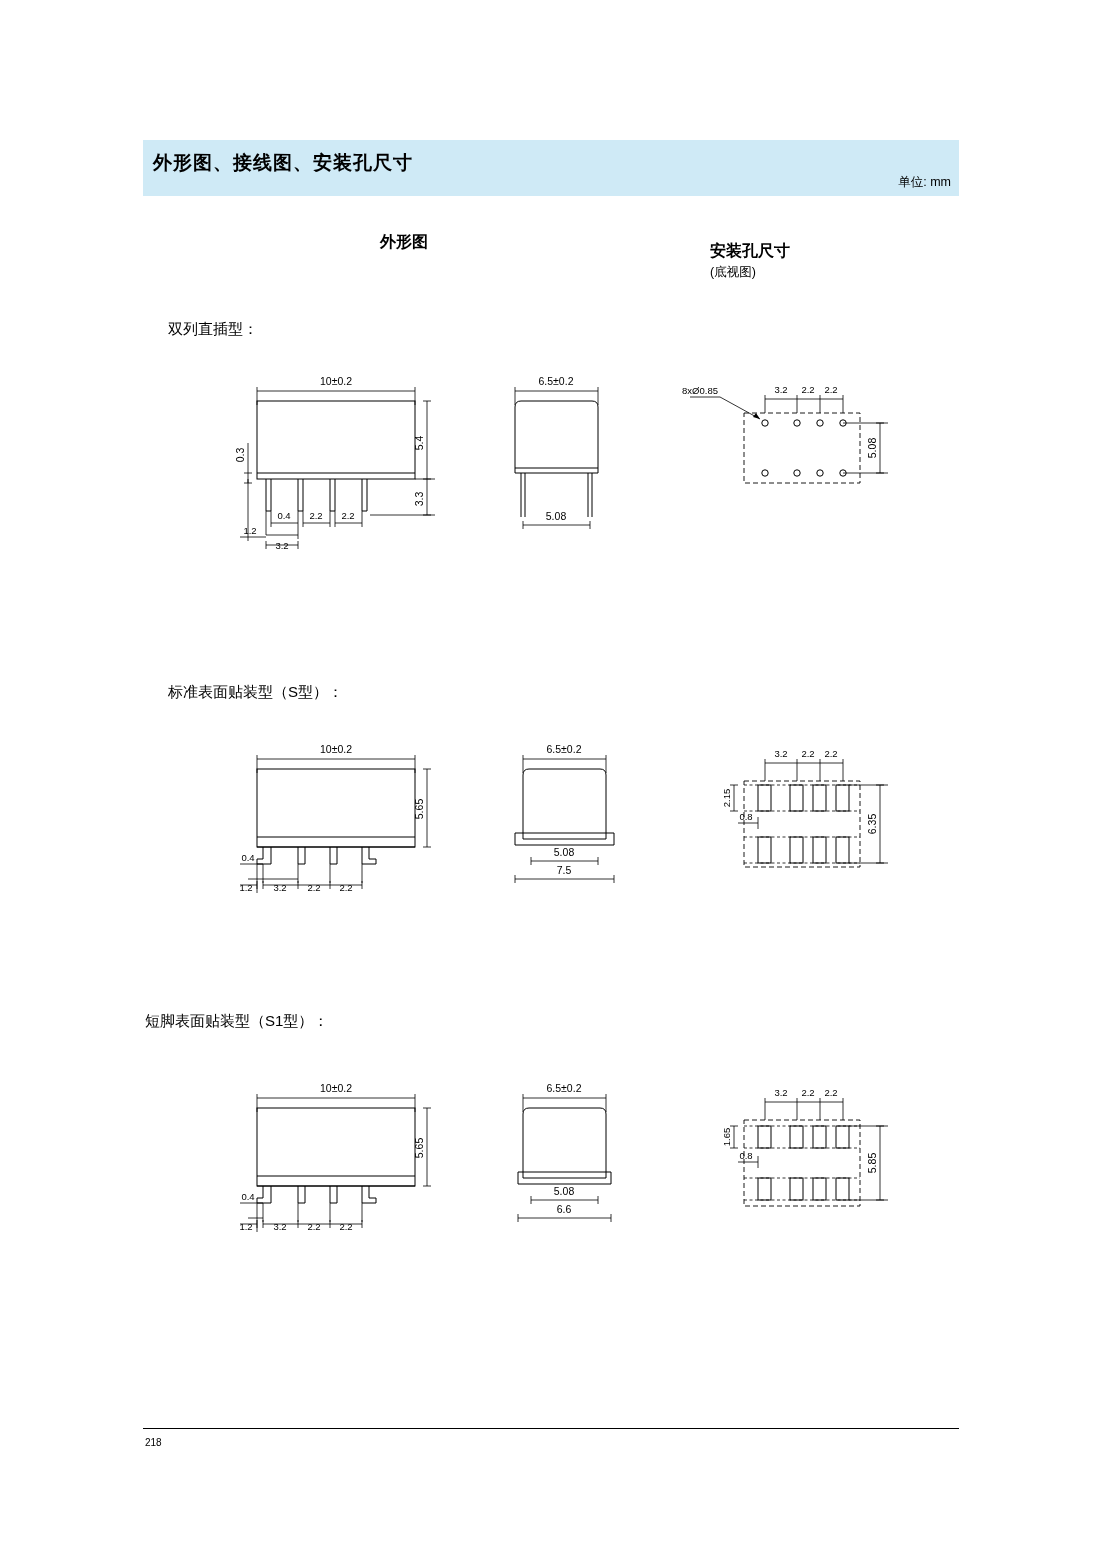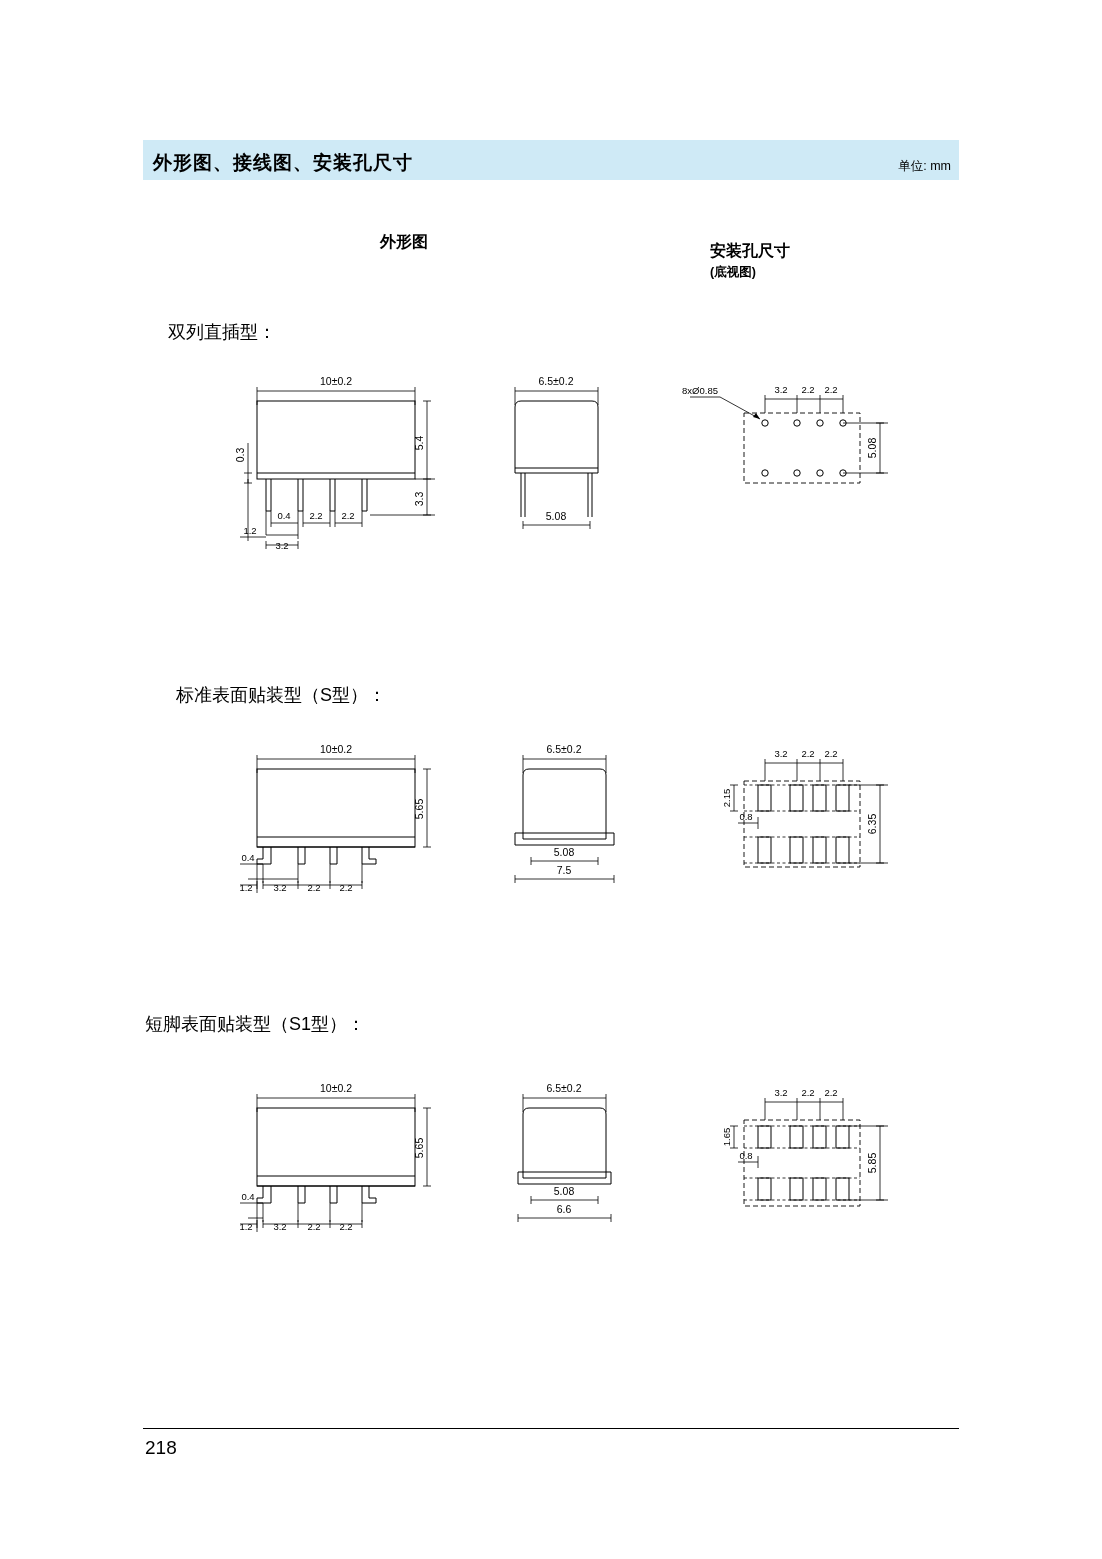--- a/index.html
+++ b/index.html
@@ -1,53 +1,53 @@
 <!DOCTYPE html>
 <html><head>
 <meta charset="utf-8">
 <style>
   html,body{margin:0;padding:0;background:#ffffff;}
   body{width:1102px;height:1559px;font-family:"Liberation Sans",sans-serif;color:#000;position:relative;}
   .page{position:absolute;inset:0;}
 
   
   .header{
-    position:absolute;left:143px;top:140px;width:816px;height:40px;
+    position:absolute;left:143px;top:140px;width:816px;height:56px;
     background:#cfeaf6;
   }
   .header-title{
     position:absolute;left:10px;top:10px;font-size:19px;font-weight:bold;
     letter-spacing:1px;color:#000;
   }
   .header-unit{
     position:absolute;right:8px;bottom:5px;font-size:12.5px;text-align:right;
   }
 
   
   .col-cap{position:absolute;text-align:left;font-size:16px;font-weight:bold;}
-  .col-cap .sub{display:block;font-size:12.5px;font-weight:bold;margin-top:2px;}
+  .col-cap .sub{display:block;font-size:12.5px;font-weight:normal;margin-top:2px;}
 
   
-  .sec-label{position:absolute;font-size:18px;}
+  .sec-label{position:absolute;font-size:15px;}
 
   
   .dw{position:absolute;}
   svg{display:block;overflow:visible;}
   .ln{stroke:#000;stroke-width:1;fill:none;}
   .ln-thin{stroke:#000;stroke-width:0.8;fill:none;}
   .dash{stroke:#000;stroke-width:0.9;fill:none;stroke-dasharray:5 3;}
   .dash2{stroke:#000;stroke-width:0.8;fill:none;stroke-dasharray:3 2.5;}
   .pad{fill:#ffffff;stroke:#000;stroke-width:1;}
   .hole{fill:#ffffff;stroke:#000;stroke-width:1;}
   text{font-family:"Liberation Sans",sans-serif;font-size:10.5px;fill:#000;}
   text.sm{font-size:9.5px;}
 
   
   .rule{position:absolute;left:143px;top:1428px;width:816px;height:1px;background:#000;}
-  .pageno{position:absolute;left:145px;top:1437px;font-size:19px;}
+  .pageno{position:absolute;left:145px;top:1437px;font-size:10px;}
 </style>
 </head>
 <body>
 
 <div class="page">
 
   <div class="header">
     <div class="header-title">外形图、接线图、安装孔尺寸</div>
     <div class="header-unit">单位: mm</div>
   </div>
@@ -184,21 +184,21 @@
 
       <line class="ln-thin" x1="190" y1="58" x2="190" y2="108"></line>
       <line class="ln-thin" x1="186" y1="58" x2="194" y2="58"></line>
       <line class="ln-thin" x1="186" y1="108" x2="194" y2="108"></line>
       <text x="186" y="83" text-anchor="middle" transform="rotate(-90 186 83)">5.08</text>
       <line class="ln-thin" x1="153" y1="58" x2="198" y2="58"></line>
       <line class="ln-thin" x1="153" y1="108" x2="198" y2="108"></line>
     </svg>
   </div>
 
-  <div class="sec-label" style="left:176px;top:683px;">标准表面贴装型（S型）：</div>
+  <div class="sec-label" style="left:168px;top:683px;">标准表面贴装型（S型）：</div>
 
   <div class="dw" style="left:230px;top:733px;">
     <svg width="230" height="190" viewBox="0 0 230 190">
       <line class="ln-thin" x1="27" y1="26" x2="185" y2="26"></line>
       <line class="ln-thin" x1="27" y1="22" x2="27" y2="30"></line>
       <line class="ln-thin" x1="185" y1="22" x2="185" y2="30"></line>
       <text x="106" y="20" text-anchor="middle">10±0.2</text>
       <line class="ln-thin" x1="27" y1="30" x2="27" y2="40"></line>
       <line class="ln-thin" x1="185" y1="30" x2="185" y2="40"></line>
 

